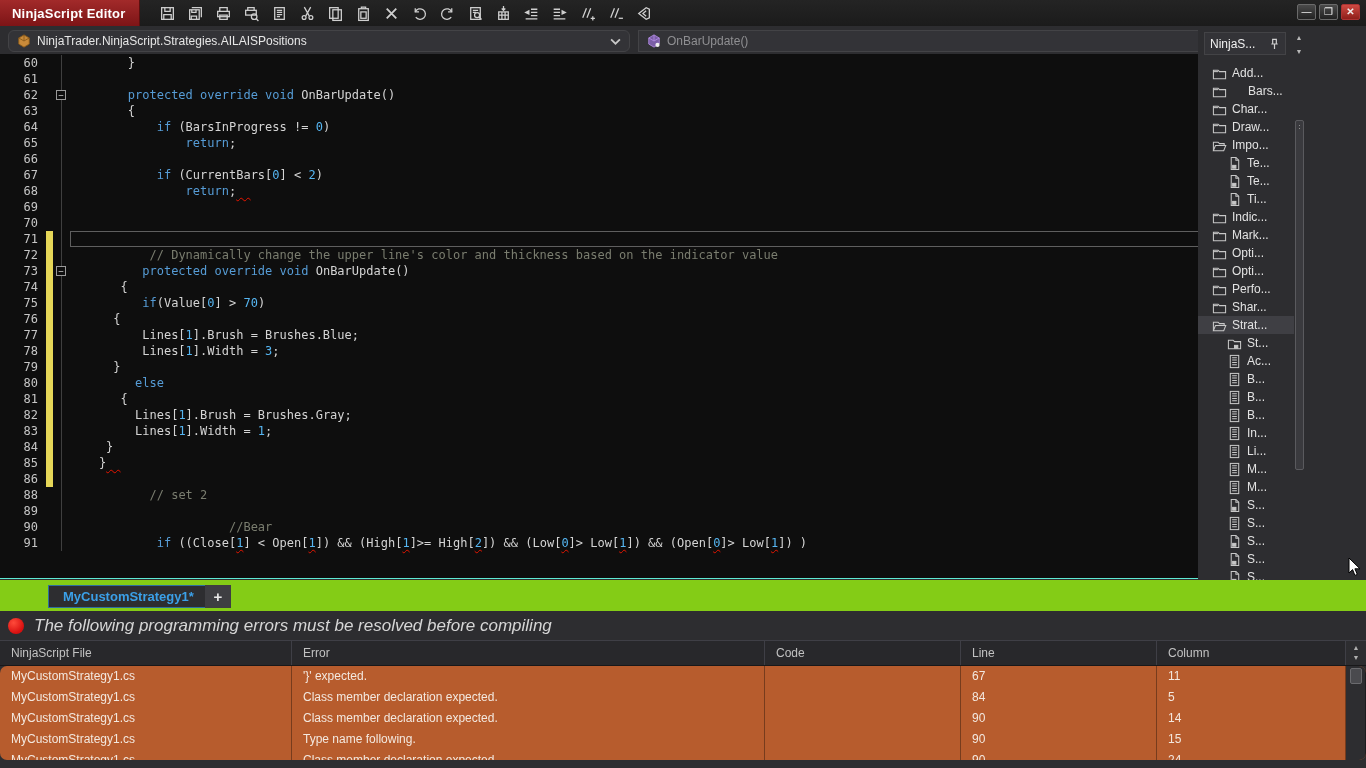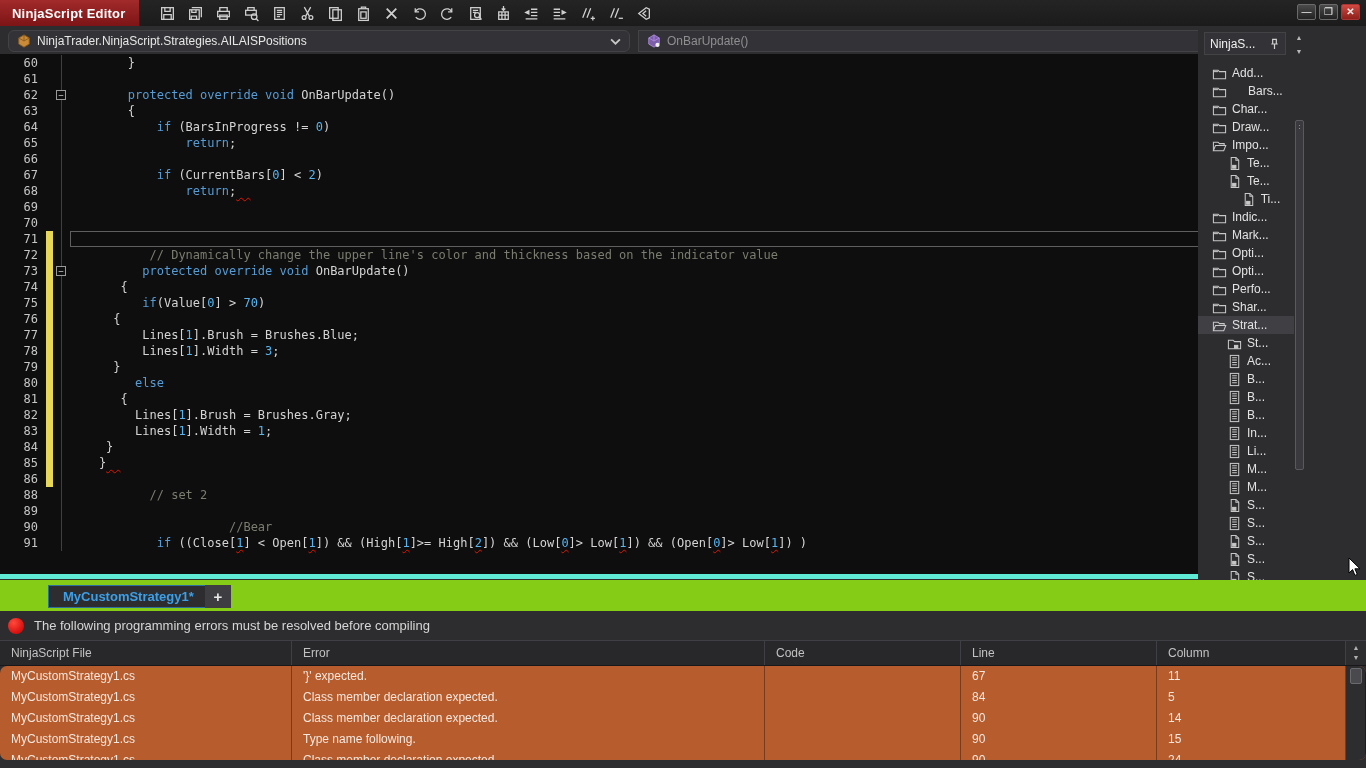--- a/index.html
+++ b/index.html
@@ -27,21 +27,21 @@
   .combo { position:absolute; top:4px; height:22px; background:#333337; border:1px solid #434346;
     display:flex; align-items:center; padding:0 8px; font-size:12px; color:#e6e6e6; }
   .combo .chev { margin-left:auto; }
   .combo .chev svg { stroke:#c8c8c8; fill:none; stroke-width:1.6; }
   .combo-class { left:8px; width:622px;border-radius:6px; }
   .combo-method { left:638px; width:610px; color:#8f8f92; }
   .combo .cicon { margin-right:6px; display:flex; }
 
   
   .editor { position:absolute; left:0; top:54px; width:1252px; height:525px;
-    background:#0e0e0e; border-bottom:5px solid #5eead4; overflow:hidden; }
+    background:#0e0e0e; border-bottom:1px solid #5eead4; overflow:hidden; }
   .code-area { position:absolute; left:0; top:1px; right:17px; }
   .cl { display:flex; height:16px; line-height:16px;
     font-family:"DejaVu Sans Mono", monospace; font-size:12px; white-space:pre; }
   .cl .g { width:46px; text-align:right; padding-right:8px; color:#c6c6c6; flex:none; }
   .cl .mb { width:7px; flex:none; }
   .cl.mod .mb { background:#e6d758; }
   .cl .fold { width:17px; flex:none; position:relative; }
   .cl .fold::before { content:''; position:absolute; left:8px; top:0; bottom:0; width:1px; background:#3f3f3f; }
   .cl .fold .fbox { position:absolute; left:3px; top:3px; width:10px; height:10px;
     border:1px solid #9a9a9a; background:#0e0e0e; color:#c8c8c8; font-size:9px;
@@ -88,21 +88,21 @@
     display:flex; align-items:center; background:#2d2d30; }
   .addtab { position:absolute; left:205px; top:5px; width:26px; height:23px; background:#3e3e42;
     color:#e8e8e8; font-size:15px; font-weight:bold; display:flex; align-items:center;
     justify-content:center; }
 
   
   .banner { position:absolute; left:0; top:611px; width:1366px; height:29px; display:flex;
     align-items:center; }
   .dot { width:16px; height:16px; border-radius:50%; margin:0 10px 0 8px;
     background:radial-gradient(circle at 35% 30%, #ff4a3a, #d80f0f 70%); flex:none; }
-  .banner .msg { color:#d6d6d6; font-size:13px; }
+  .banner .msg { color:#d6d6d6; font-size:17px;font-style:italic; }
 
   
   .etable { position:absolute; left:0; top:640px; width:1366px; height:128px; }
   .ehead { display:grid; grid-template-columns:292px 473px 196px 196px 189px 20px; height:26px;
     background:#28282b; border-top:1px solid #3f3f46; border-bottom:1px solid #18181a; }
   .ehead .hc { color:#c2c2c2; font-size:12px; line-height:25px; padding-left:11px;
     border-right:1px solid #3f3f46; overflow:hidden; }
   .ehead .hsc { display:flex; flex-direction:column; justify-content:space-between;
     background:#2d2d30; padding:2px 0; }
   .ehead .hsc .a { color:#b0b0b0; font-size:7px; text-align:center; line-height:10px; }
@@ -395,21 +395,21 @@
         <div class="titem" style="padding-left: 29px;">
           <span class="ticon">
             <svg width="15" height="15" viewBox="0 0 16 16" fill="none" stroke="#c8c8c8" stroke-width="1.1">
               <path d="M4.5 1.5h5l3 3v10h-8z"></path>
               <path d="M9.5 1.5v3h3"></path>
               <rect x="6" y="10" width="3.5" height="3" fill="#c8c8c8"></rect>
             </svg>
           </span>
           <span>Te...</span>
         </div>
-        <div class="titem" style="padding-left: 29px; justify-content: center;">
+        <div class="titem" style="padding-left: 29px;">
           <span class="ticon">
             <svg width="15" height="15" viewBox="0 0 16 16" fill="none" stroke="#c8c8c8" stroke-width="1.1">
               <path d="M4.5 1.5h5l3 3v10h-8z"></path>
               <path d="M9.5 1.5v3h3"></path>
               <rect x="6" y="10" width="3.5" height="3" fill="#c8c8c8"></rect>
             </svg>
           </span>
           <span>Ti...</span>
         </div>
         <div class="titem" style="padding-left: 14px;">

